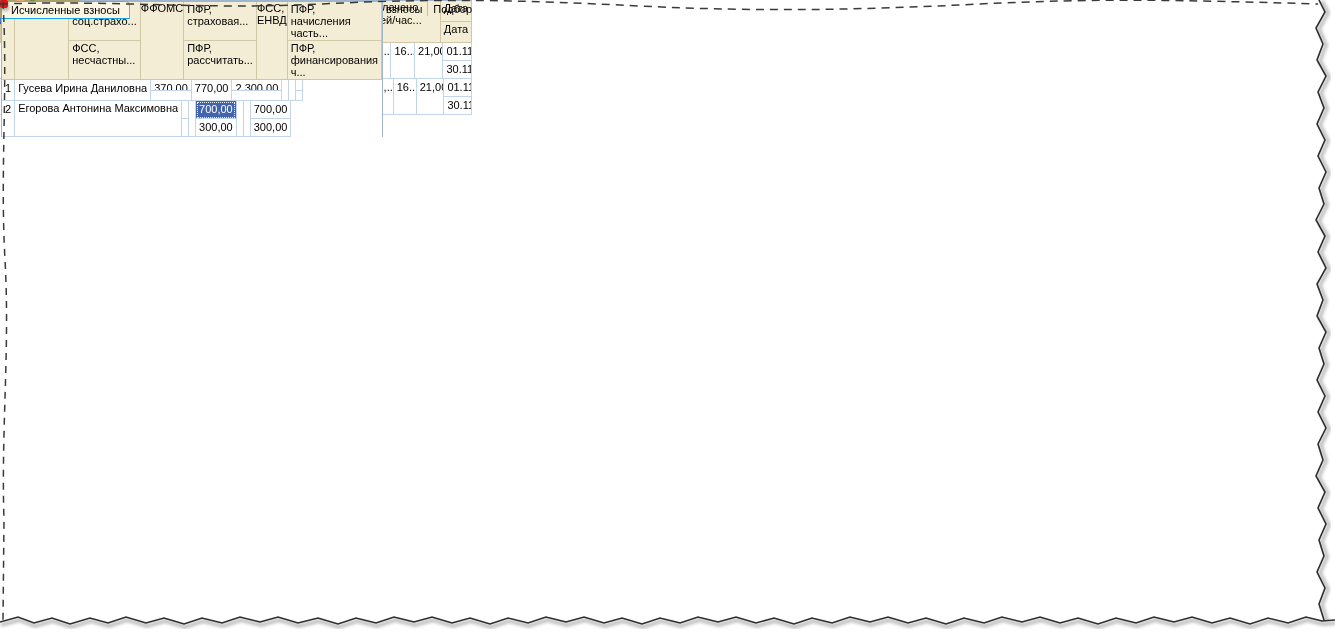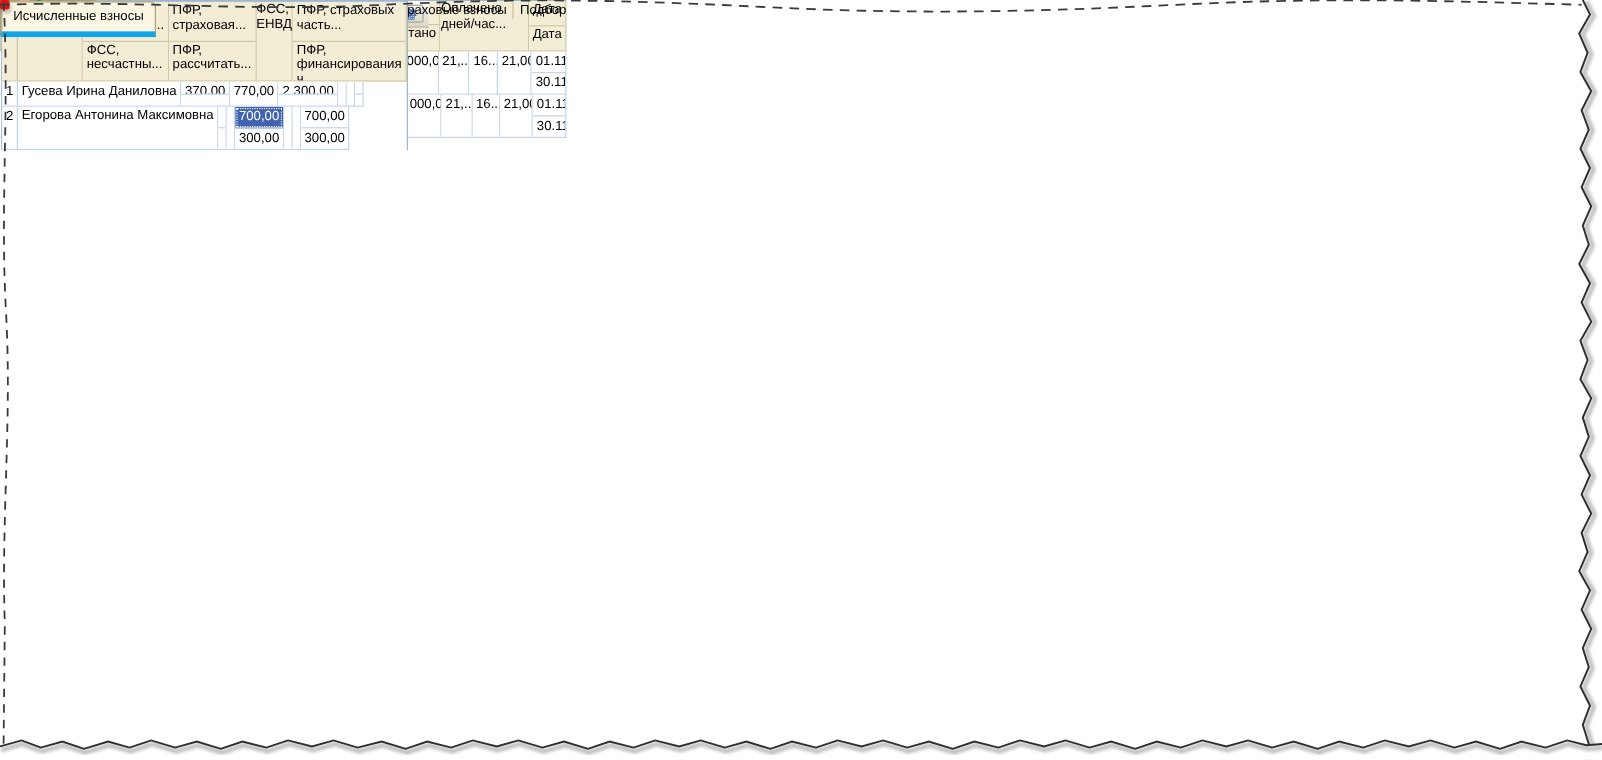--- a/index.html
+++ b/index.html
@@ -6,21 +6,21 @@
 body{font-family:"Liberation Sans",sans-serif;font-size:11px;color:#000;background:#fff}
 #stage{position:relative;width:1335px;height:633px;background:#fff;overflow:hidden}
 .abs{position:absolute}
 .lbl{position:absolute;font-size:11px;white-space:nowrap;line-height:13px}
 .fld{position:absolute;display:flex;align-items:center;background:#fff;border:1px solid #A9A37E;border-radius:2px;height:19px;font-size:11px;padding:0 3px;overflow:hidden;white-space:nowrap}
 .fld .sp{flex:1}
 .fbtn{flex:none;width:15px;height:15px;margin-left:1px;background:linear-gradient(#FDFAF0,#EDE5C9);border:1px solid #ABA173;border-radius:2px;font-size:8px;display:flex;align-items:center;justify-content:center;color:#333;line-height:1}
 .btn{position:absolute;display:flex;align-items:center;justify-content:center;gap:5px;background:linear-gradient(#FEFCF4,#EEE6CB);border:1px solid #A99F6F;border-radius:3px;height:22px;font-size:11px;padding:0 8px;white-space:nowrap}
 .dd{font-size:7px;color:#444}
 .tab{position:absolute;display:flex;align-items:center;justify-content:center;background:linear-gradient(#F6EFD7,#E7DDBB);border:1px solid #A99F6F;border-radius:5px 5px 0 0;height:21px;font-size:11px;padding:0 9px;white-space:nowrap}
-.tab.act{background:#FBF6E3;height:30px;z-index:2;border-bottom:5px solid #0ea5e9}
+.tab.act{background:#FBF6E3;height:18px;z-index:2;border-bottom:1px solid #0ea5e9}
 .tabline{position:absolute;height:1px;background:#A99F6F}
 .tbar{position:absolute;display:flex;align-items:center;gap:5px;font-size:11px;white-space:nowrap}
 .ti{width:17px;height:16px;display:inline-flex;align-items:center;justify-content:center;font-size:11px;line-height:1}
 .sep{width:1px;height:14px;background:#C8BF9C;display:inline-block}
 .ic-green{color:#2E8B2E}.ic-red{color:#CC2222}.ic-blue{color:#3A6FC4}.ic-gray{color:#A7A7A7}.ic-dark{color:#444}.ic-teal{color:#1C8C8C}.ic-gold{color:#C49112}
 .s9{font-size:9px}.s8{font-size:8px}
 .addc{width:13px;height:13px;border-radius:50%;background:radial-gradient(circle at 35% 30%,#90D489,#2E8F2E);border:1px solid #267A26;color:#fff;font-size:10px;font-weight:700;display:inline-flex;align-items:center;justify-content:center;line-height:1;flex:none}
 .helpc{width:15px;height:15px;border-radius:50%;background:radial-gradient(circle at 35% 30%,#FFE793,#E8B83C);border:1px solid #B98F2E;color:#5A3E00;font-weight:700;font-size:10px;display:inline-flex;align-items:center;justify-content:center;flex:none}
 .cbx{width:12px;height:12px;border:1px solid #5F7185;background:#fff;display:inline-flex;align-items:center;justify-content:center;font-size:10px;line-height:1;color:#215E21;font-weight:700;flex:none}
 .rdo{width:12px;height:12px;border-radius:50%;border:1px solid #7C7C64;background:#fff;display:inline-block;position:relative;flex:none}
@@ -470,27 +470,28 @@
     </div>
 
     <div class="abs" style="left:8;top:200;width:782;height:131;background:#fff;border:1px solid #9FB6CF;border-bottom:none">
       <div class="tr" style="height:44">
         <div class="ch" style="width:24">№</div>
         <div class="ch" style="width:158">Сотрудник</div>
         <div class="sub ch" style="width:110">
             <div>ФСС, соц.страхо...</div>
             <div>ФСС, несчастны...</div>
           </div>
+        <div class="ch" style="width:110">ФФОМС</div>
         <div class="sub ch" style="width:110">
             <div>ПФР, страховая...</div>
             <div>ПФР, рассчитать...</div>
           </div>
         <div class="ch" style="width:80">ФСС, ЕНВД</div>
         <div class="sub ch" style="width:105">
-            <div>ПФР, страховых часть...</div>
+            <div>ПФР, начисления часть...</div>
             <div>ПФР, финансирования ч...</div>
           </div>
       </div>
       <div class="tr" style="height:36">
         <div class="c num" style="width:24">1</div>
         <div class="c" style="width:158">Гусева Ирина Даниловна</div>
         <div class="c sub" style="width:110">
             <div class="num">370,00</div>
             <div class="num"></div>
           </div>

